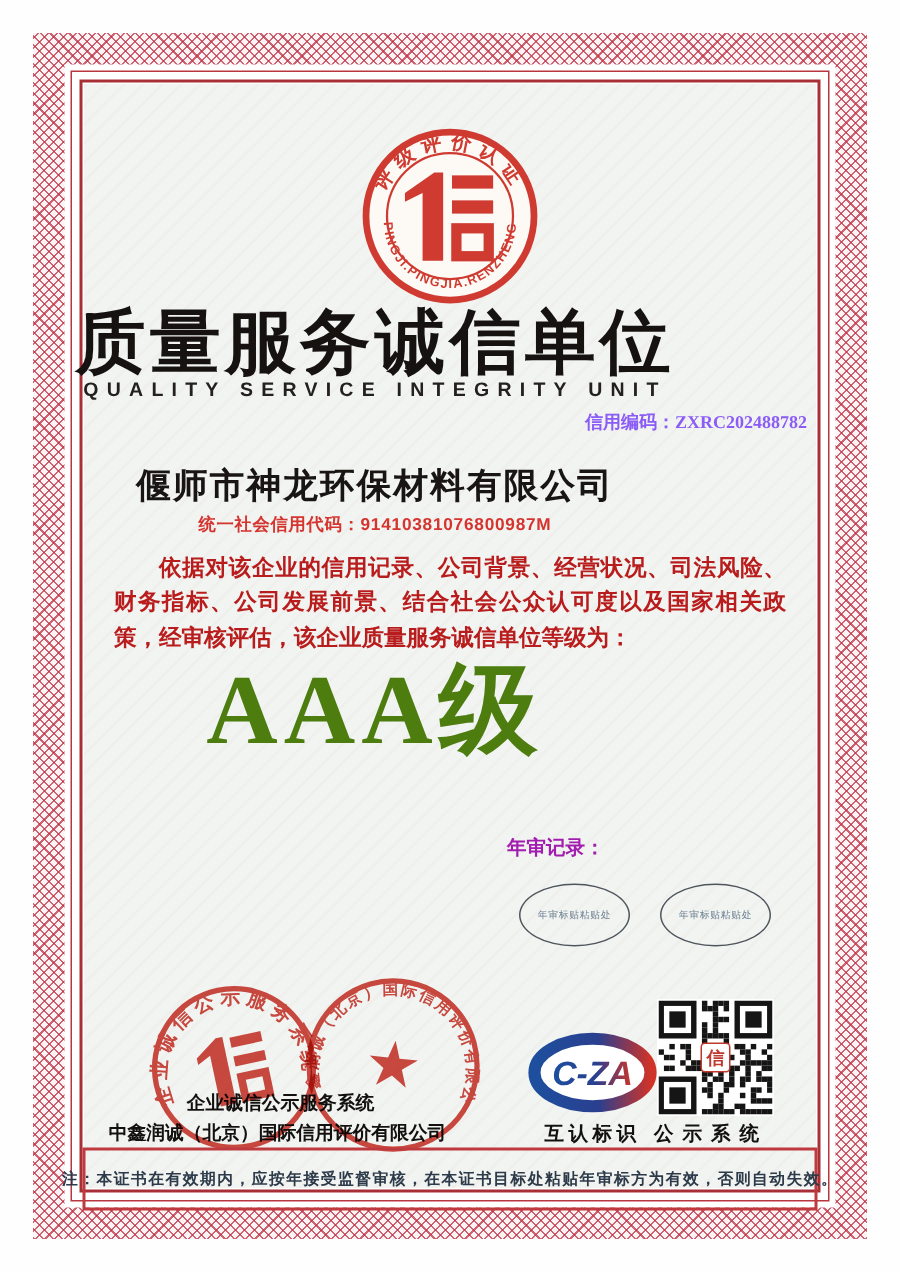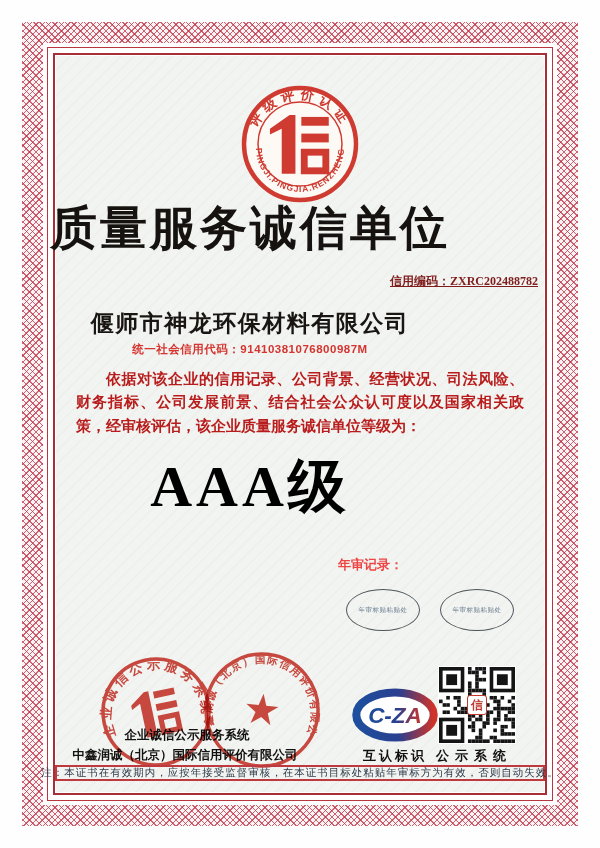--- a/index.html
+++ b/index.html
@@ -33,45 +33,44 @@
 
   .title-cn {
     top:197px; font-size:47px; font-weight:900; color:#151210;
     letter-spacing:3px; font-family:"Liberation Sans", sans-serif;
   }
   .title-en {
     top:252px; font-size:13px; font-weight:700; color:#23201e;
     letter-spacing:5.5px; white-space:nowrap;
   }
   .credit-code {
-    top:273px; right:62px; font-size:12px; font-weight:700; color:#7f1d1d;
+    top:273px; right:62px; font-size:12px; font-weight:700; color:#8b5cf6;
     font-family:"Liberation Serif", serif;
-    text-decoration:underline;
   }
   .company {
     top:308px; font-size:23px; font-weight:900; color:#181512; letter-spacing:1.5px;text-align:center;
   }
   .uscc { top:342px; font-size:11.5px; font-weight:700; color:#d5342f; letter-spacing:.5px; }
 
   .body-text {
     top:368px; left:76px; width:448px; font-size:15px; font-weight:700;
     color:#b91c1c; line-height:1.56; text-align:justify; text-indent:2em;
     font-family:"Liberation Serif", serif;
   }
 
   .grade {
-    top:448px; font-size:58px; font-weight:900; color:#000000;
+    top:428px; font-size:66px; font-weight:900; color:#4d7c0f;
     letter-spacing:4px; font-family:"Liberation Serif", serif;
   }
 
   .details { left:88px; top:544px; }
   .detail-row { font-size:12.5px; font-weight:700; color:#1c1712; line-height:22.5px; white-space:nowrap; }
   .detail-row .lab { margin-right:4px; }
 
-  .annual-label { left:338px; top:556px; font-size:13px; font-weight:700; color:#ef4444; }
+  .annual-label { left:338px; top:556px; font-size:13px; font-weight:700; color:#a21caf; }
   .oval {
     width:74px; height:42px; border:1.5px solid #4f555c; border-radius:50%;
     background:transparent; display:flex; align-items:center; justify-content:center;
   }
   .oval span { font-size:6.5px; color:#6f8093; letter-spacing:.5px; }
   .oval1 { left:346px; top:589px; }
   .oval2 { left:440px; top:589px; }
 
   .caption1 { left:87px;  top:727px; width:200px; text-align:center; font-size:12.5px; font-weight:700; color:#13110f; font-family:"Liberation Serif", serif; }
   .caption2 { left:50px;  top:747px; width:270px; text-align:center; font-size:12.5px; font-weight:700; color:#13110f; font-family:"Liberation Serif", serif; white-space:nowrap; }
@@ -85,23 +84,23 @@
   .cza { left:350px; top:686px; width:90px; height:58px; }
 
   .qr-wrap { left:438px; top:666px; width:78px; height:78px; background:#fff; padding:1px; }
   .qr-badge {
     position:absolute; left:29px; top:29px; width:20px; height:20px; background:#fff;
     border:1.5px solid #c0392f; border-radius:3px; display:flex; align-items:center; justify-content:center;
   }
   .qr-badge span { color:#c0392f; font-size:12px; font-weight:900; }
 
   .footnote {
-    left:55px; top:765px; width:490px; height:16px; border:2px solid #bf3a3f;
+    left:55px; top:765px; width:490px; height:42px; border:2px solid #bf3a3f;
     display:flex; align-items:center; justify-content:center;
-    font-size:10.5px; font-weight:400; letter-spacing:1px; color:#2c3a49;
+    font-size:10.5px; font-weight:700; letter-spacing:1px; color:#2c3a49;
     font-family:"Liberation Serif", serif; white-space:nowrap;
   }
 </style>
 </head>
 <body>
 
 <div class="page">
   <div class="band">
     <div class="band-inner"></div>
   </div>
@@ -125,20 +124,21 @@
     <text font-size="13.5" font-weight="bold" fill="#cf3b31" letter-spacing="5">
       <textPath href="#arcTopE" startOffset="50%" text-anchor="middle">评级评价认证</textPath>
     </text>
     <text font-size="8.5" font-weight="bold" fill="#cf3b31" letter-spacing="1">
       <textPath href="#arcBotE" startOffset="50%" text-anchor="middle">PINGJI.PINGJIA.RENZHENG</textPath>
     </text>
     <use href="#xin-glyph" transform="translate(28,29) scale(0.98)"></use>
   </svg>
 
   <div class="abs ctr title-cn">质量服务诚信单位</div>
+  <div class="abs ctr title-en">QUALITY SERVICE INTEGRITY UNIT</div>
 
   <div class="abs credit-code">
     <span>信用编码：</span><span>ZXRC202488782</span>
   </div>
 
   <div class="abs ctr company">偃师市神龙环保材料有限公司</div>
   <div class="abs ctr uscc">
     <span>统一社会信用代码：</span><span>91410381076800987M</span>
   </div>
 

